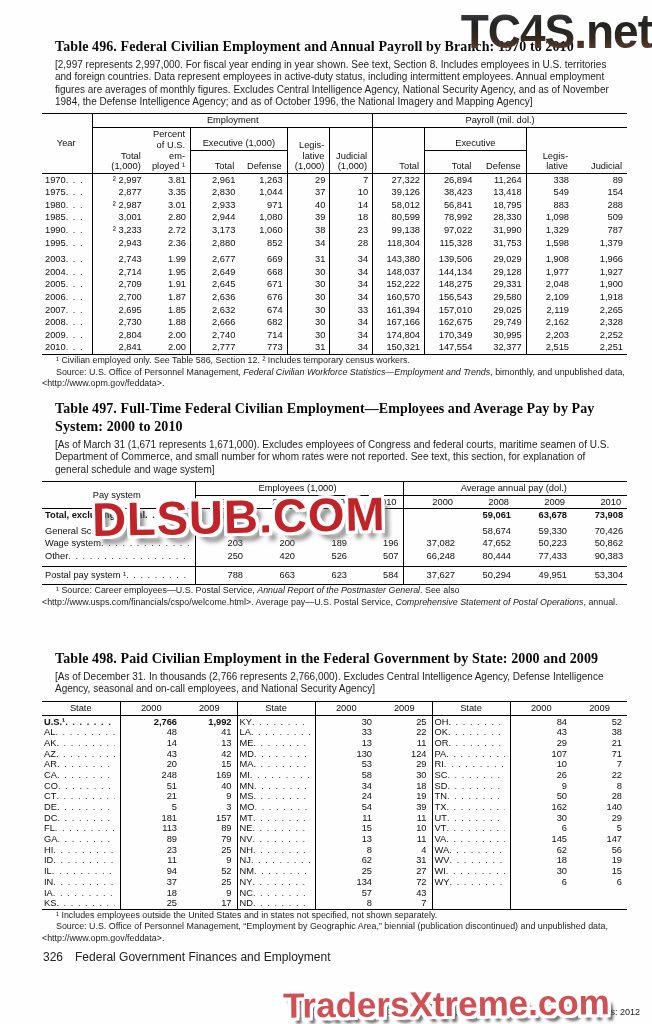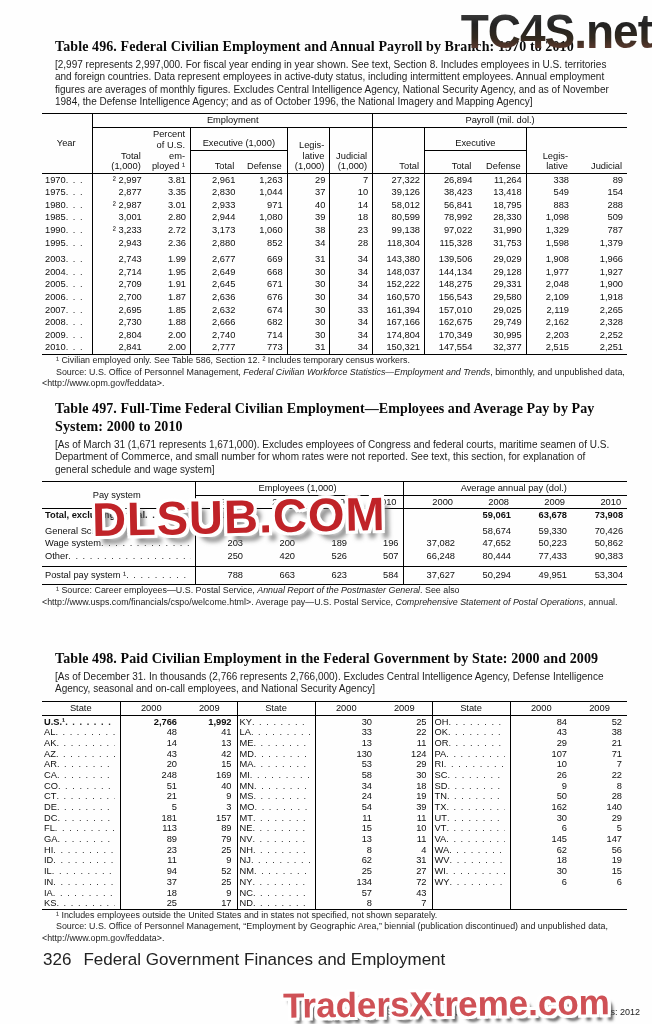--- a/index.html
+++ b/index.html
@@ -40,21 +40,21 @@
   .t497 .after-total td{padding-top:4px;}
   
   .t498{border-top:1px solid #000;border-bottom:1.5px solid #000;}
   .t498 thead{border-bottom:.8px solid #000;}
   .t498 th{text-align:center;padding:1.5px 3px;}
   .t498 td{padding:.15px 5px .15px 2px;line-height:1.12;}
   
   .fn{font-size:8.9px;line-height:1.3;color:#1c1c1c;margin:3px 0 0 0;width:585px;text-indent:14px;}
   .fn-wrap p{margin:0;}
   
-  .footer-line{position:absolute;left:43px;top:950px;font-size:17px;color:#222;}
+  .footer-line{position:absolute;left:43px;top:950px;font-size:12px;color:#222;}
   .footer-line .pgnum{margin-right:12px;}
   .credit{position:absolute;left:0;top:969px;width:640px;text-align:right;font-size:9px;color:#222;margin-top:38px;}
   
   .wm-top{position:absolute;top:4px;right:0px;font-size:46px;font-weight:900;letter-spacing:-1px;
       font-family:"Liberation Sans",sans-serif;
       background:linear-gradient(180deg,#555 0%,#222 38%,#31291f 62%,#86493c 100%);
       -webkit-background-clip:text;background-clip:text;color:transparent;
       transform:scaleY(1.05);}
   .wm-mid{position:absolute;left:92px;top:489px;font-size:47px;font-weight:900;letter-spacing:1px;
       color:#c02328;transform:rotate(-1.2deg);font-family:"Liberation Sans",sans-serif;

